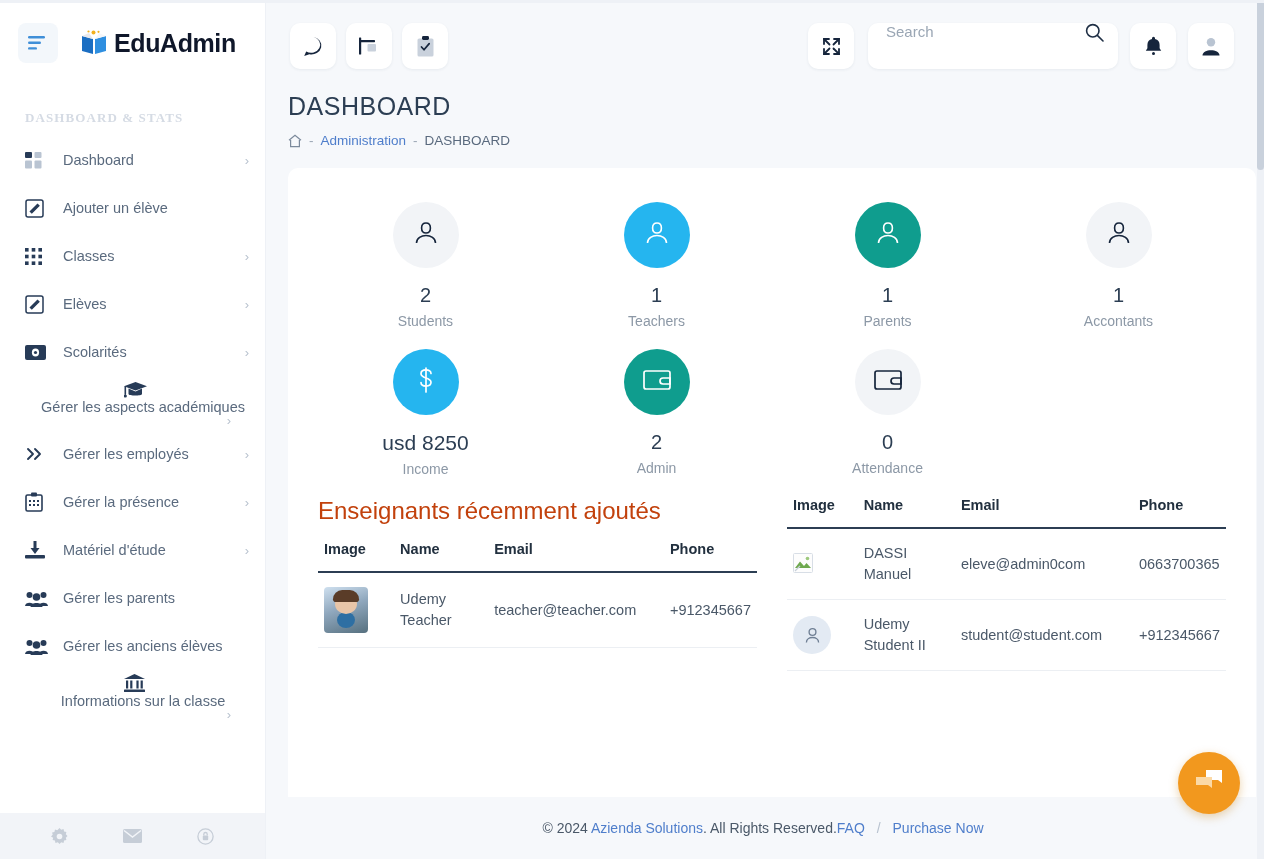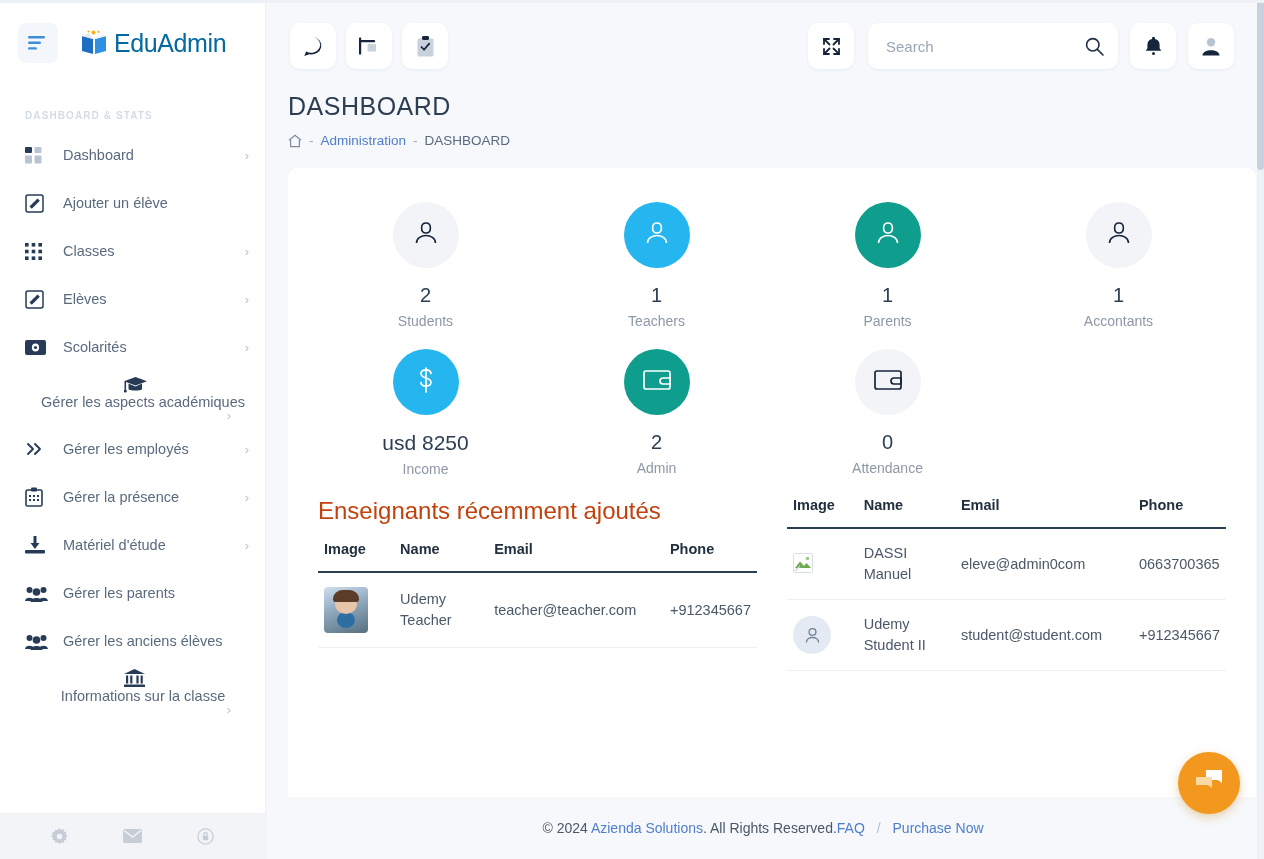--- a/index.html
+++ b/index.html
@@ -20,26 +20,26 @@
     border-right: 1px solid #eef1f6;
   }
   .sb-head { height: 86px; display: flex; align-items: center; padding-left: 8px; gap: 8px; flex-shrink: 0; }
   .ham {
     width: 40px; height: 40px; border-radius: 8px;
     background: #f3f7fb; display: flex; align-items: center; justify-content: center;
     margin-left: 10px; cursor: pointer;
   }
   .brand { display: flex; align-items: center; gap: 6px; margin-left: 14px; }
   .brand-mark { width: 28px; height: 26px; position: relative; }
-  .brand-text { font-size: 25px; font-weight: 400; color: #0369a1; letter-spacing: -0.4px; }
+  .brand-text { font-size: 25px; font-weight: 700; color: #0f172a; letter-spacing: -0.4px; }
 
   .sb-scroll { flex: 1; overflow: hidden; padding-top: 8px; position: relative; }
   .sb-section {
-    font-size: 10px; letter-spacing: 1.1px; color: #d5dbe4;
-    font-weight: 600; padding: 16px 0 10px 25px; text-transform: uppercase;
+    font-size: 13px; letter-spacing: 1.1px; color: #d5dbe4;
+    font-weight: 600; padding: 16px 0 10px 25px; text-transform: uppercase; font-family: Liberation Serif, serif;
   }
   .sb-item {
     display: flex; align-items: center; min-height: 48px;
     padding: 4px 16px 4px 25px; cursor: pointer; position: relative;
   }
   .sb-ico { width: 30px; flex-shrink: 0; display: flex; align-items: center; color: #273b57; }
   .sb-label {
     font-size: 14.5px; color: #5a6a7e; margin-left: 8px;
     white-space: nowrap; overflow: visible; flex: 1;
   }
@@ -57,21 +57,21 @@
 
   .topbar { height: 92px; display: flex; align-items: center; padding: 0 30px 0 24px; flex-shrink: 0; }
   .tb-btn {
     width: 46px; height: 46px; background: #fff; border-radius: 10px;
     display: flex; align-items: center; justify-content: center;
     box-shadow: 0 1px 3px rgba(30,50,80,0.07); cursor: pointer; margin-right: 10px;
   }
   .tb-spacer { flex: 1; }
   .search-wrap {
     width: 250px; height: 46px; background: #fff; border-radius: 10px;
-    display: flex; align-items: center; padding: 0 14px 0 18px;
+    display: flex; align-items: flex-start; padding: 0 14px 0 18px;
     box-shadow: 0 1px 3px rgba(30,50,80,0.07); margin-right: 12px;
   }
   .search-wrap input {
     flex: 1; border: none; outline: none; font-size: 15px; color: #2c3e53;
     font-family: "Liberation Sans", sans-serif; background: transparent;
   }
   .search-wrap input::placeholder { color: #9aa6b4; }
   .tb-right-btn {
     width: 46px; height: 46px; background: #fff; border-radius: 10px;
     display: flex; align-items: center; justify-content: center;

